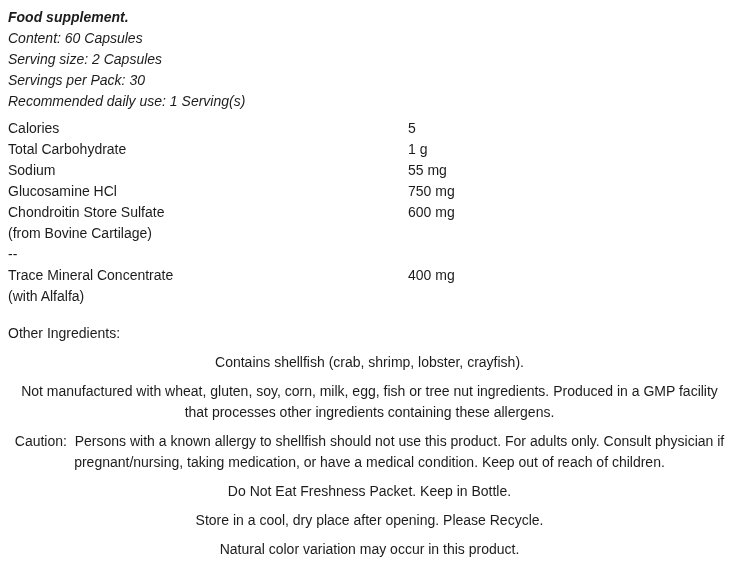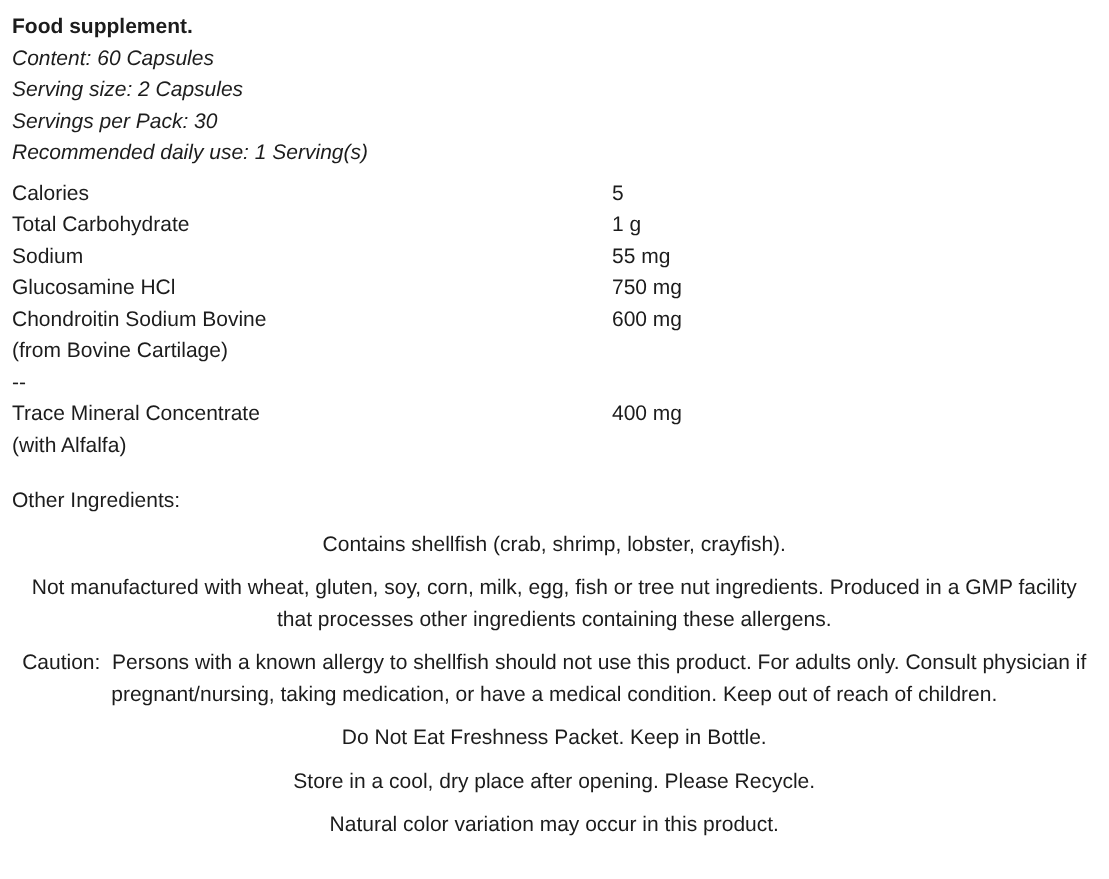--- a/index.html
+++ b/index.html
@@ -9,20 +9,21 @@
     height: 586px;
     overflow: hidden;
     font-family: "Liberation Sans", "DejaVu Sans", sans-serif;
     font-size: 14px;
     line-height: 21px;
     color: #1c1c1c;
     padding: 7px 8px 0 8px;
   }
   .header-block .title {
     font-weight: bold;
+    font-style: italic;
   }
   .header-block .hline {
     font-style: italic;
   }
   .facts-table {
     margin-top: 6px;
   }
   .fact-row {
     display: flex;
     align-items: flex-start;
@@ -71,21 +72,21 @@
     </div>
     <div class="fact-row">
       <span class="fact-name">Sodium</span>
       <span class="fact-amount">55 mg</span>
     </div>
     <div class="fact-row">
       <span class="fact-name">Glucosamine HCl</span>
       <span class="fact-amount">750 mg</span>
     </div>
     <div class="fact-row">
-      <span class="fact-name">Chondroitin Sodium Bovine</span>
+      <span class="fact-name">Chondroitin Store Sulfate</span>
       <span class="fact-amount">600 mg</span>
     </div>
     <div class="fact-row">
       <span class="fact-name">(from Bovine Cartilage)</span>
       <span class="fact-amount"></span>
     </div>
     <div class="fact-row">
       <span class="fact-name">--</span>
       <span class="fact-amount"></span>
     </div>

